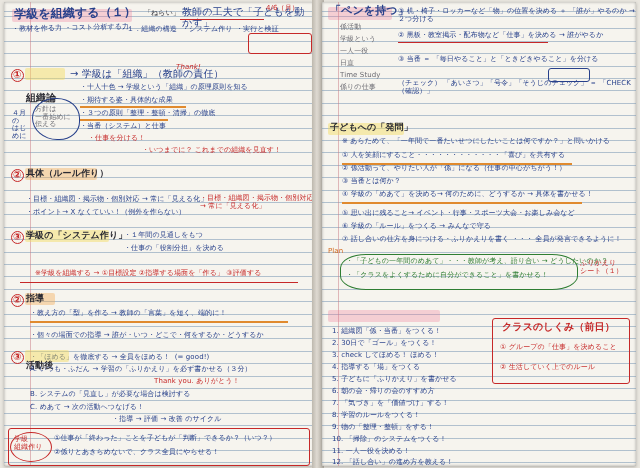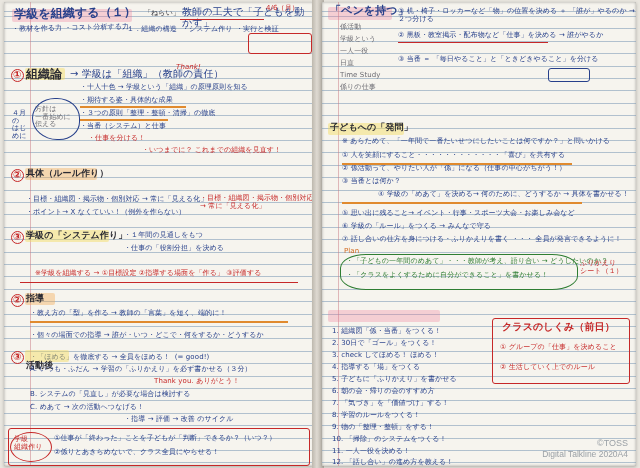--- a/index.html
+++ b/index.html
@@ -40,27 +40,27 @@
   .hw{
     position:absolute;
     font-family:"DejaVu Sans", sans-serif;
     line-height:1.08;
     white-space:pre-wrap;
     letter-spacing:.1px;
   }
   .blue{color:#27408b;}
   .black{color:#2b2b33;}
   .red{color:#c62828;}
-  .orange{color:#d2691e;margin-left:16px;}
+  .orange{color:#d2691e;}
   .green{color:#2e7d32;}
   .pencil{color:#6b6b72;}
   .s7{font-size:7px;}
   .s8{font-size:10px;}
   .s9{font-size:9px;}
-  .s10{font-size:12px;}
+  .s10{font-size:10px;margin-top:25px;}
   .s11{font-size:11px;}
   .s12{font-size:12px;}
   .bold{font-weight:bold;}
   .ital{font-style:italic;}
   .rot{transform:rotate(-1.2deg);transform-origin:left top;}
 
   
   .box{position:absolute;border:1.4px solid #c62828;border-radius:3px;}
   .boxblue{position:absolute;border:1.3px solid #27408b;border-radius:3px;}
   .cloud{
@@ -152,21 +152,21 @@
     <div class="underline-orange" style="left:26px;top:319px;width:258px;"></div>
 
     <div class="circ" style="left:7px;top:349px;width:11px;height:11px;"></div>
     <div class="hw red s8 bold" style="left:9px;top:350px;">③</div>
     <div class="hl-yellow" style="left:21px;top:348px;width:44px;height:12px;"></div>
     <div class="hw black s9 bold" style="left:22px;top:359px;">活動後</div>
     <div class="hw blue s7" style="left:26px;top:364px;">A. いつも・ふだん → 学習の「ふりかえり」を必ず書かせる（３分）</div>
     <div class="hw red s7" style="left:150px;top:376px;">Thank you. ありがとう！</div>
     <div class="hw blue s7" style="left:26px;top:389px;">B. システムの「見直し」が必要な場合は検討する</div>
     <div class="hw blue s7" style="left:26px;top:402px;">C. めあて → 次の活動へつなげる！</div>
-    <div class="hw blue s7" style="left:120px;top:414px;text-align:center;">・指導 → 評価 → 改善 のサイクル</div>
+    <div class="hw blue s7" style="left:108px;top:414px;text-align:center;">・指導 → 評価 → 改善 のサイクル</div>
 
     <div class="box" style="left:4px;top:426px;width:300px;height:36px;"></div>
     <div class="circ" style="left:6px;top:430px;width:40px;height:28px;border-radius:50%;"></div>
     <div class="hw red s7" style="left:10px;top:434px;width:36px;">学級
 組織作り</div>
     <div class="hw blue s7" style="left:50px;top:433px;">①仕事が「終わった」ことを子どもが「判断」できるか？（いつ？）</div>
     <div class="hw blue s7" style="left:50px;top:447px;">②係りとあきらめないで、クラス全員にやらせる！</div>
   </div>
 
   <div class="binding"></div>
@@ -181,29 +181,30 @@
     <div class="hw blue s7" style="left:76px;top:30px;">② 黒板・教室掲示・配布物など「仕事」を決める → 誰がやるか</div>
     <div class="hw blue s7" style="left:76px;top:54px;">③ 当番 ＝ 「毎日やること」と「ときどきやること」を分ける</div>
     <div class="underline-red" style="left:76px;top:40px;width:150px;"></div>
 
     <div class="hw pencil s7" style="left:18px;top:22px;">係活動</div>
     <div class="hw pencil s7" style="left:18px;top:34px;">学級という</div>
     <div class="hw pencil s7" style="left:18px;top:46px;">一人一役</div>
     <div class="hw pencil s7" style="left:18px;top:58px;">日直</div>
     <div class="hw pencil s7" style="left:18px;top:70px;">Time Study</div>
     <div class="hw pencil s7" style="left:18px;top:82px;">係りの仕事</div>
+    <div class="hw blue s7" style="left:76px;top:78px;">（チェック） 「あいさつ」「号令」「そうじのチェック」 ＝ 「CHECK（確認）」</div>
     <div class="boxblue" style="left:226px;top:66px;width:40px;height:12px;"></div>
 
     <div class="hl-yellow" style="left:6px;top:121px;width:76px;height:12px;"></div>
     <div class="hw black s9 bold" style="left:8px;top:121px;">子どもへの「発問」</div>
     <div class="hw blue s7" style="left:20px;top:136px;">※ あらためて、「一年間で一番たいせつにしたいことは何ですか？」と問いかける</div>
     <div class="hw blue s7" style="left:20px;top:150px;">① 人を笑顔にすること・・・・・・・・・・・・「喜び」を共有する</div>
     <div class="hw blue s7" style="left:20px;top:163px;">② 係活動って、やりたい人が「係」になる（仕事の中心がちがう！）</div>
     <div class="hw blue s7" style="left:20px;top:176px;">③ 当番とは何か？</div>
-    <div class="hw blue s7" style="left:20px;top:189px;margin-left:36px;">④ 学級の「めあて」を決める→ 何のために、どうするか → 具体を書かせる！</div>
+    <div class="hw blue s7" style="left:20px;top:189px;">④ 学級の「めあて」を決める→ 何のために、どうするか → 具体を書かせる！</div>
     <div class="hw blue s7" style="left:20px;top:208px;">⑤ 思い出に残ること→ イベント・行事・スポーツ大会・お楽しみ会など</div>
     <div class="hw blue s7" style="left:20px;top:221px;">⑥ 学級の「ルール」をつくる → みんなで守る</div>
     <div class="hw blue s7" style="left:20px;top:234px;">⑦ 話し合いの仕方を身につける・ふりかえりを書く ・・・ 全員が発言できるように！</div>
     <div class="underline-orange" style="left:20px;top:161px;width:230px;"></div>
     <div class="underline-orange" style="left:20px;top:200px;width:240px;"></div>
 
     <div class="hw orange s7" style="left:6px;top:246px;">Plan</div>
     <div class="cloud" style="left:18px;top:252px;width:236px;height:34px;"></div>
     <div class="hw green s7" style="left:24px;top:256px;">・「子どもの一年間のめあて」・・・教師が考え、語り合い → どうしたいのか？</div>
     <div class="hw green s7" style="left:24px;top:270px;">・「クラスをよくするために自分ができること」を書かせる！</div>
@@ -222,19 +223,15 @@
     <div class="hw blue s7" style="left:10px;top:422px;">9. 物の「整理・整頓」をする！</div>
     <div class="hw blue s7" style="left:10px;top:434px;">10. 「掃除」のシステムをつくる！</div>
     <div class="hw blue s7" style="left:10px;top:446px;">11. 一人一役を決める！</div>
     <div class="hw blue s7" style="left:10px;top:457px;">12. 「話し合い」の進め方を教える！</div>
 
     <div class="box" style="left:170px;top:316px;width:136px;height:64px;"></div>
     <div class="hw red s8 bold" style="left:180px;top:320px;">クラスのしくみ（前日）</div>
     <div class="hw red s7" style="left:178px;top:342px;">① グループの「仕事」を決めること</div>
     <div class="hw red s7" style="left:178px;top:362px;">② 生活していく上でのルール</div>
 
-    <div class="watermark">
-      <div class="wl1">©TOSS</div>
-      <div class="wl2">Digital Talkline 2020A4</div>
-    </div>
   </div>
 
 </div>
 
 </body></html>

